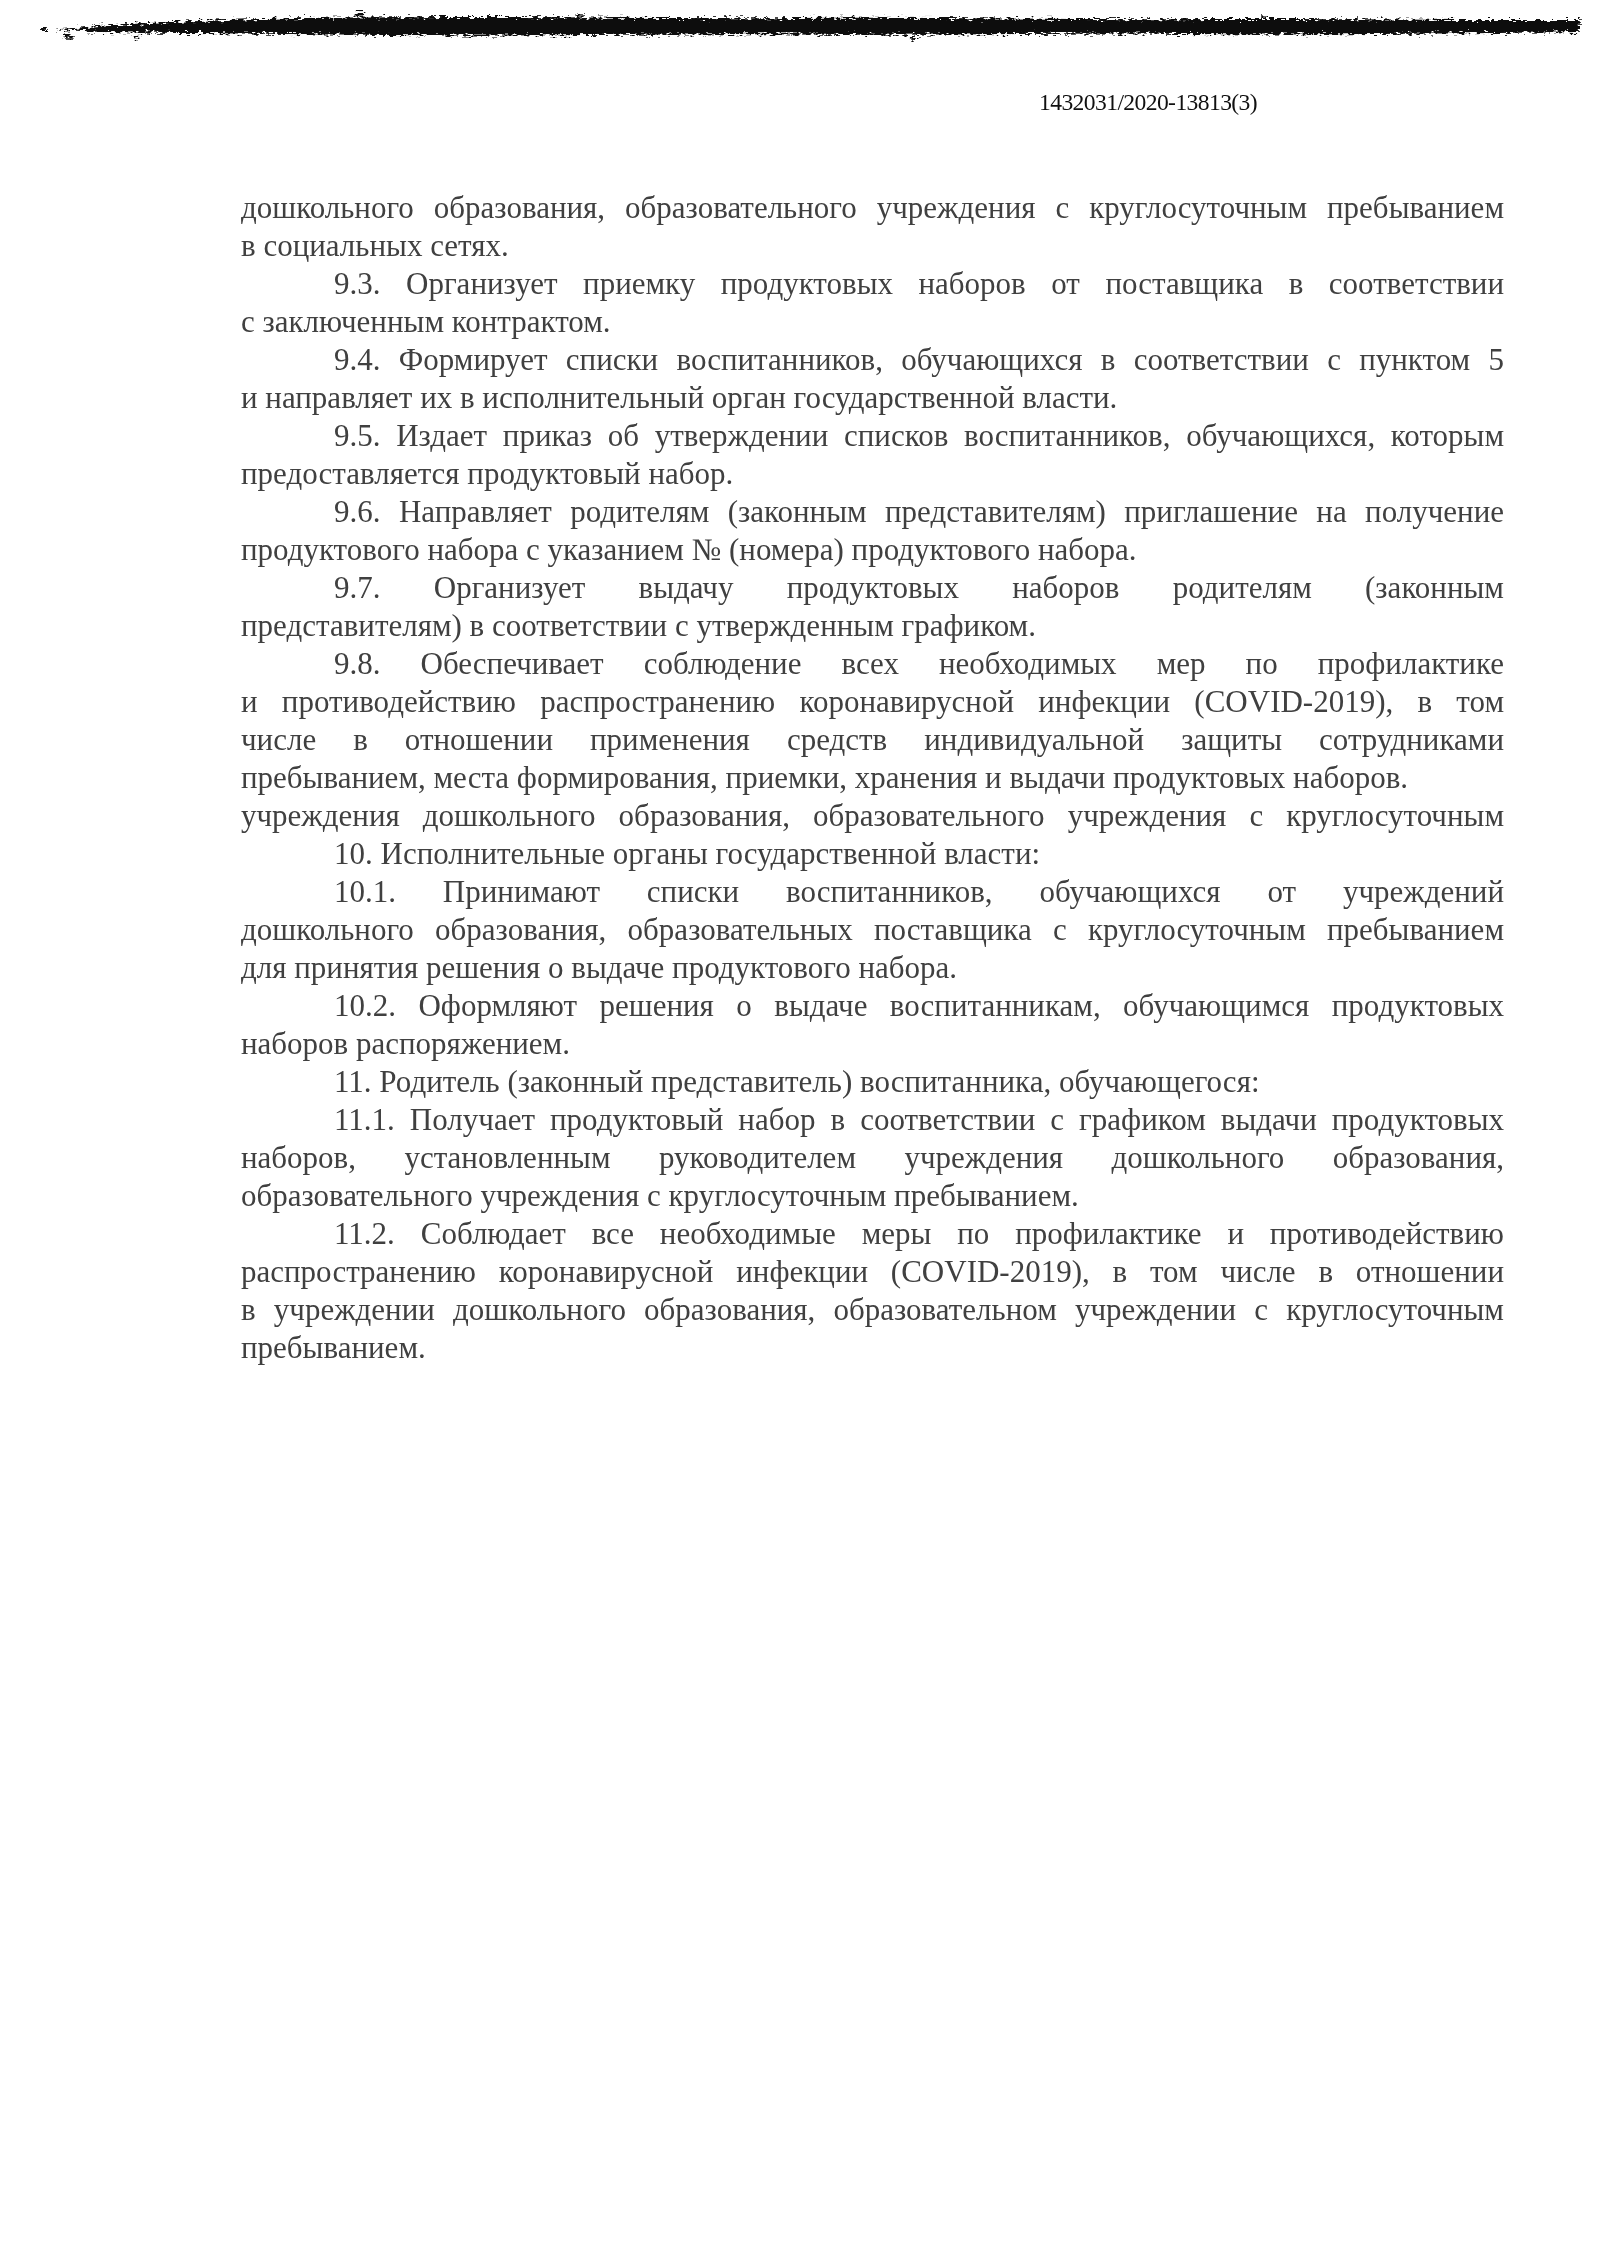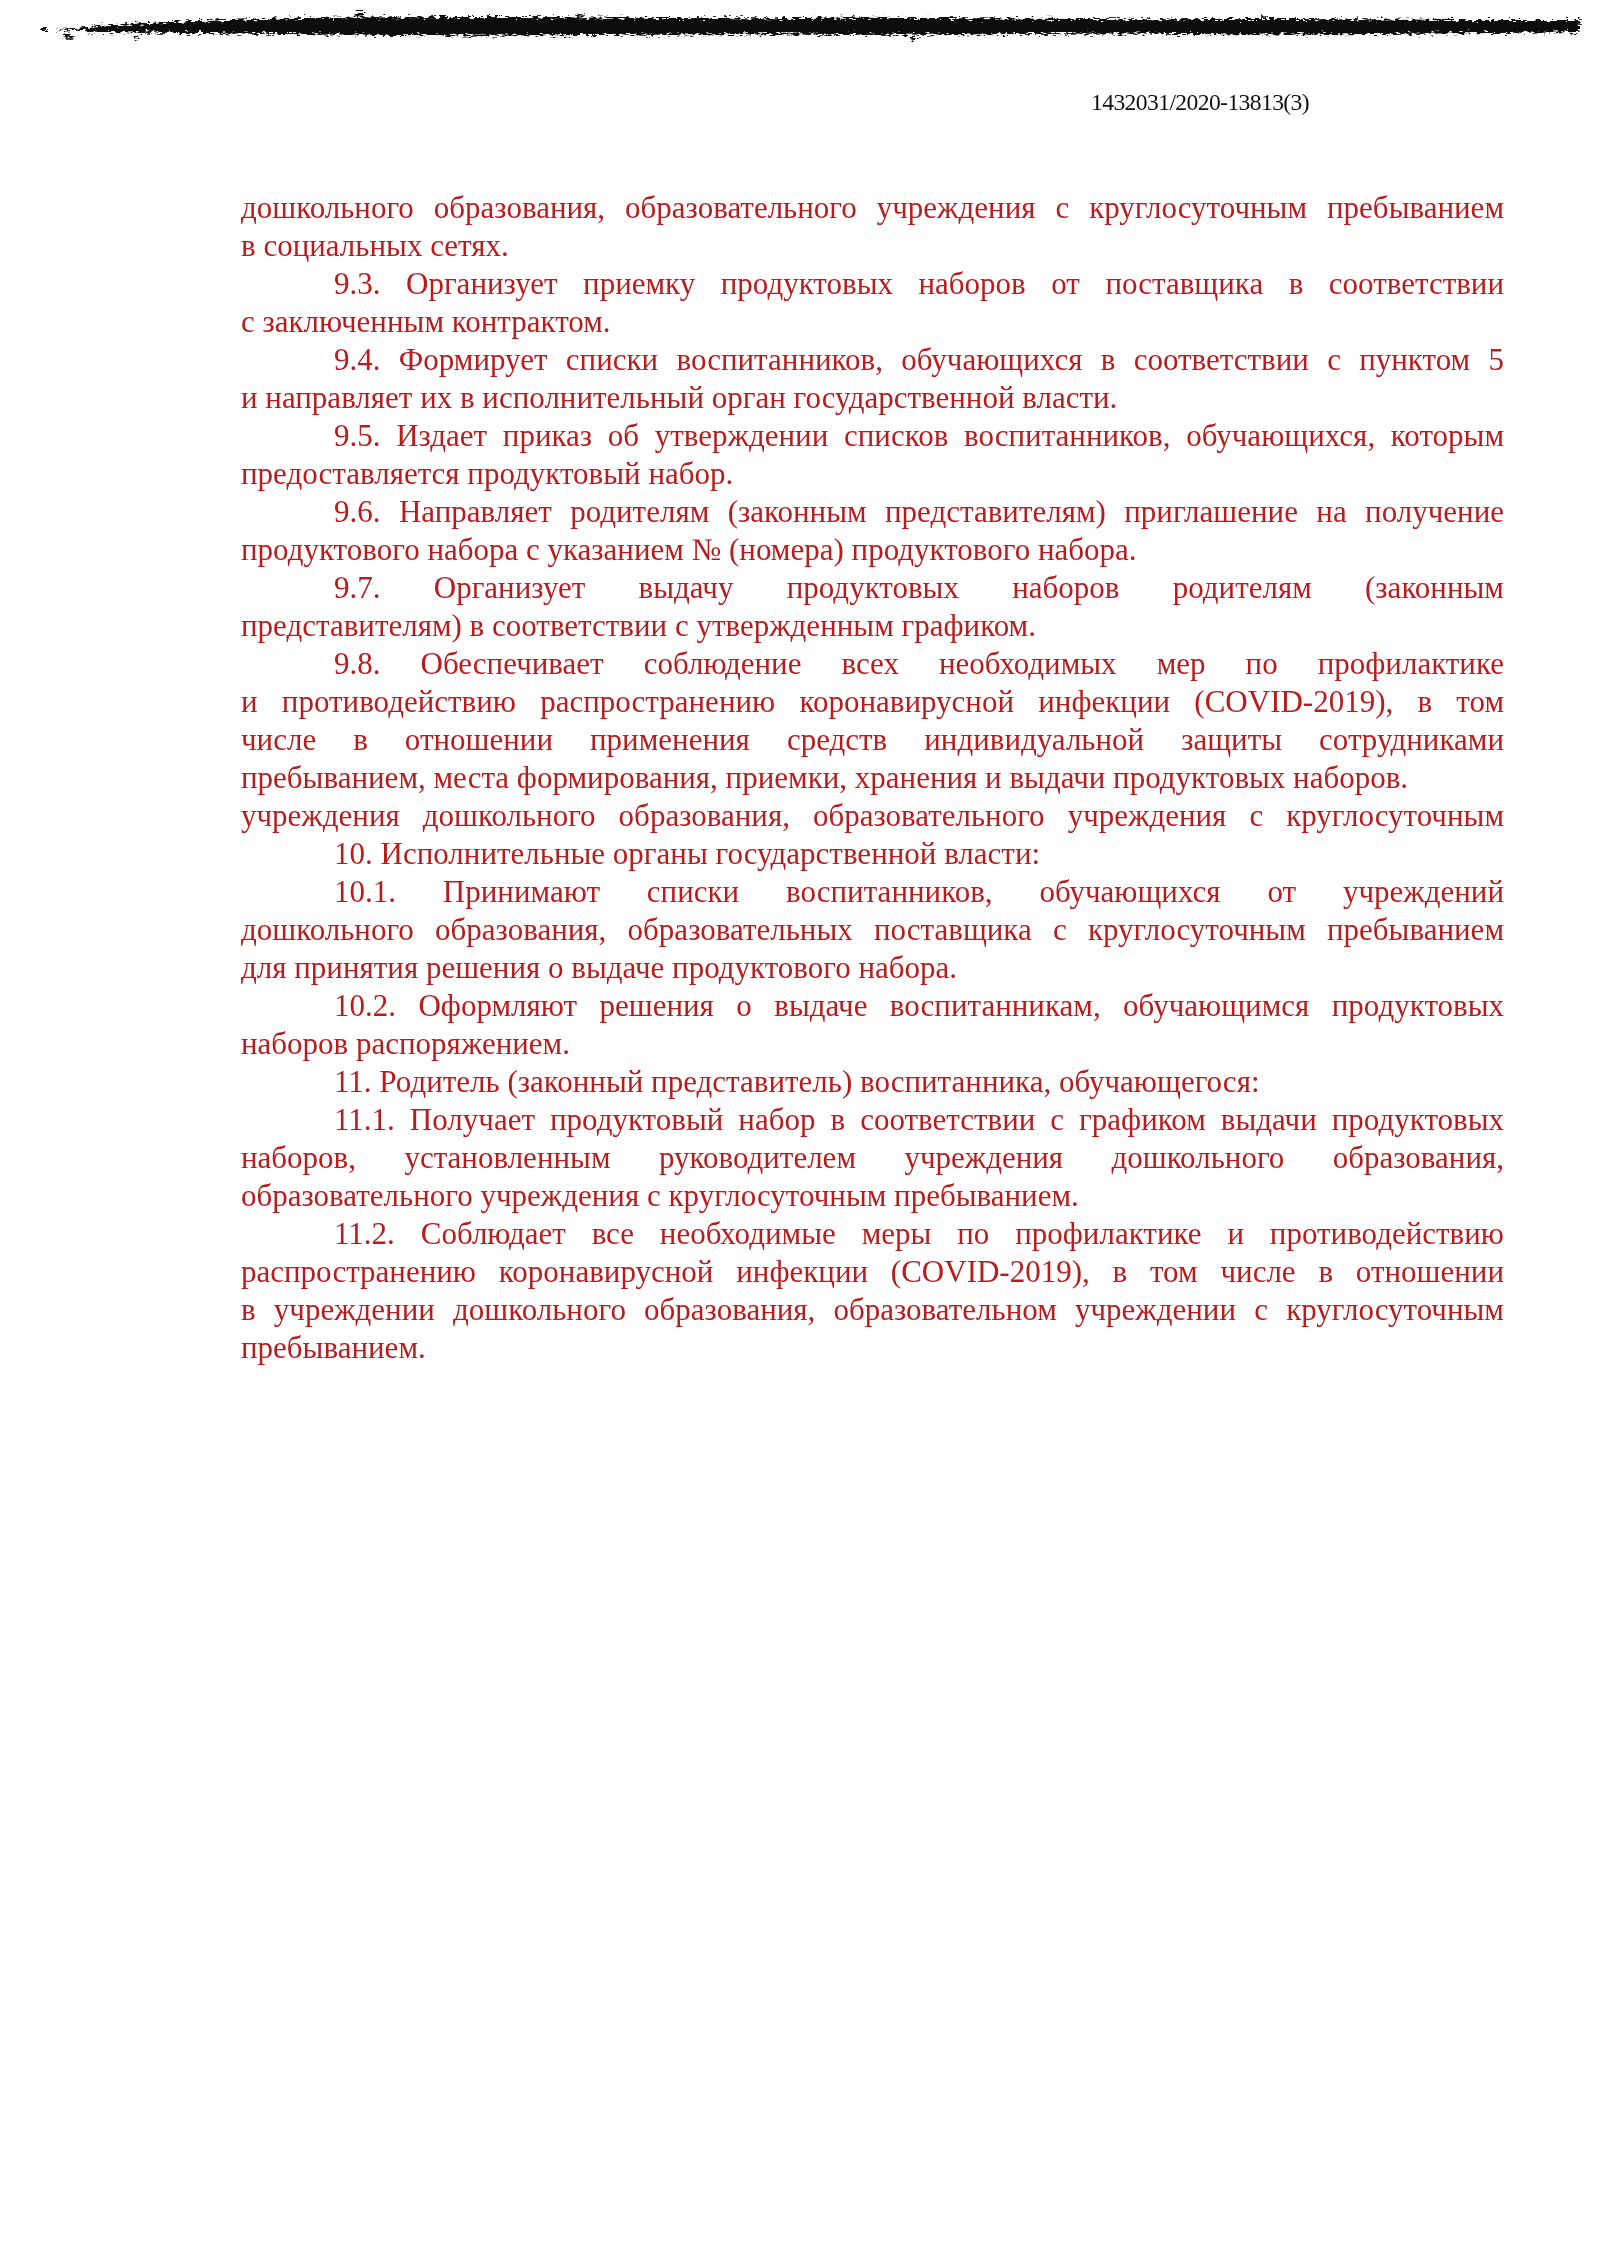--- a/index.html
+++ b/index.html
@@ -18,34 +18,34 @@
   }
   .scan-streak {
     position: absolute;
     top: 0;
     left: 0;
     pointer-events: none;
   }
   .doc-number {
     position: absolute;
     top: 89px;
-    left: 1091px;
+    left: 1039px;
     font-size: 23.6px;
     letter-spacing: -0.6px;
     white-space: nowrap;
     color: #101010;
   }
   .doc-body {
     position: absolute;
     top: 189px;
     left: 241px;
     width: 1263px;
     font-size: 31px;
     line-height: 38px;
-    color: #b91c1c;
+    color: #404040;
   }
   .paragraph { margin: 0; padding: 0; }
   .line {
     text-align: justify;
     text-align-last: justify;
     min-height: 38px;
   }
   .line.last {
     text-align: left;
     text-align-last: left;

